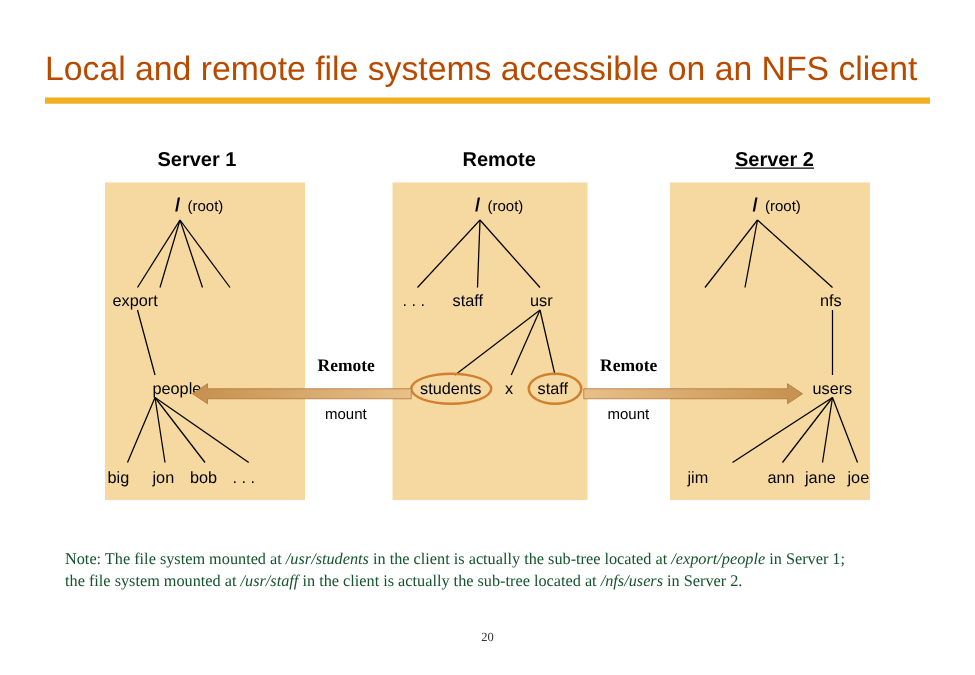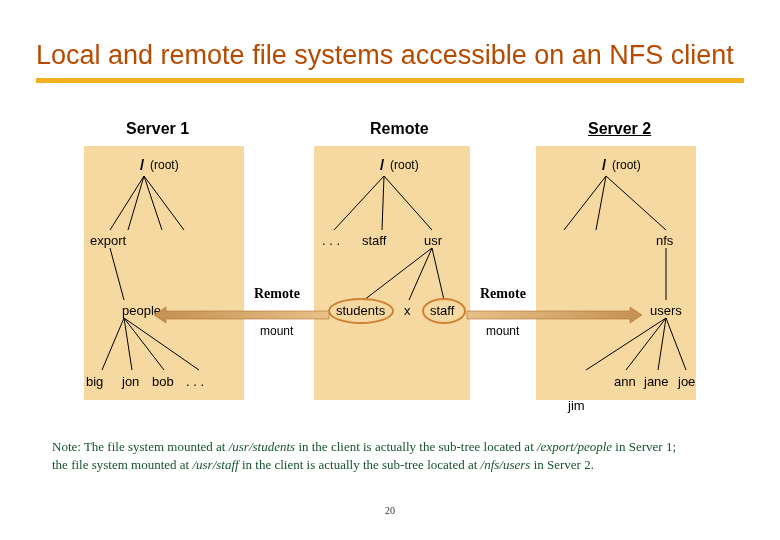--- a/index.html
+++ b/index.html
@@ -163,21 +163,21 @@
     <line x1="70" y1="6" x2="60" y2="60" stroke="#000"></line>
     <line x1="70" y1="6" x2="130" y2="60" stroke="#000"></line>
     <line x1="130" y1="78" x2="130" y2="130" stroke="#000"></line>
     <line x1="130" y1="148" x2="50" y2="200" stroke="#000"></line>
     <line x1="130" y1="148" x2="90" y2="200" stroke="#000"></line>
     <line x1="130" y1="148" x2="122" y2="200" stroke="#000"></line>
     <line x1="130" y1="148" x2="150" y2="200" stroke="#000"></line>
   </svg>
   <div class="node" style="left:572px; top:113px;">nfs</div>
   <div class="node" style="left:566px; top:183px;">users</div>
-  <div class="node" style="left:484px; top:254px;margin-top:24px;">jim</div>
+  <div class="node" style="left:466px; top:254px;">jim</div>
   <div class="node" style="left:530px; top:254px;">ann</div>
   <div class="node" style="left:560px; top:254px;">jane</div>
   <div class="node" style="left:594px; top:254px;">joe</div>
 
   <svg class="arrow" style="left:60px; top:185px;" width="190" height="20">
     <defs>
         <linearGradient id="ag1" x1="0" x2="1">
           <stop offset="0" stop-color="#c59050"></stop>
           <stop offset="1" stop-color="#e8c088"></stop>
         </linearGradient>

